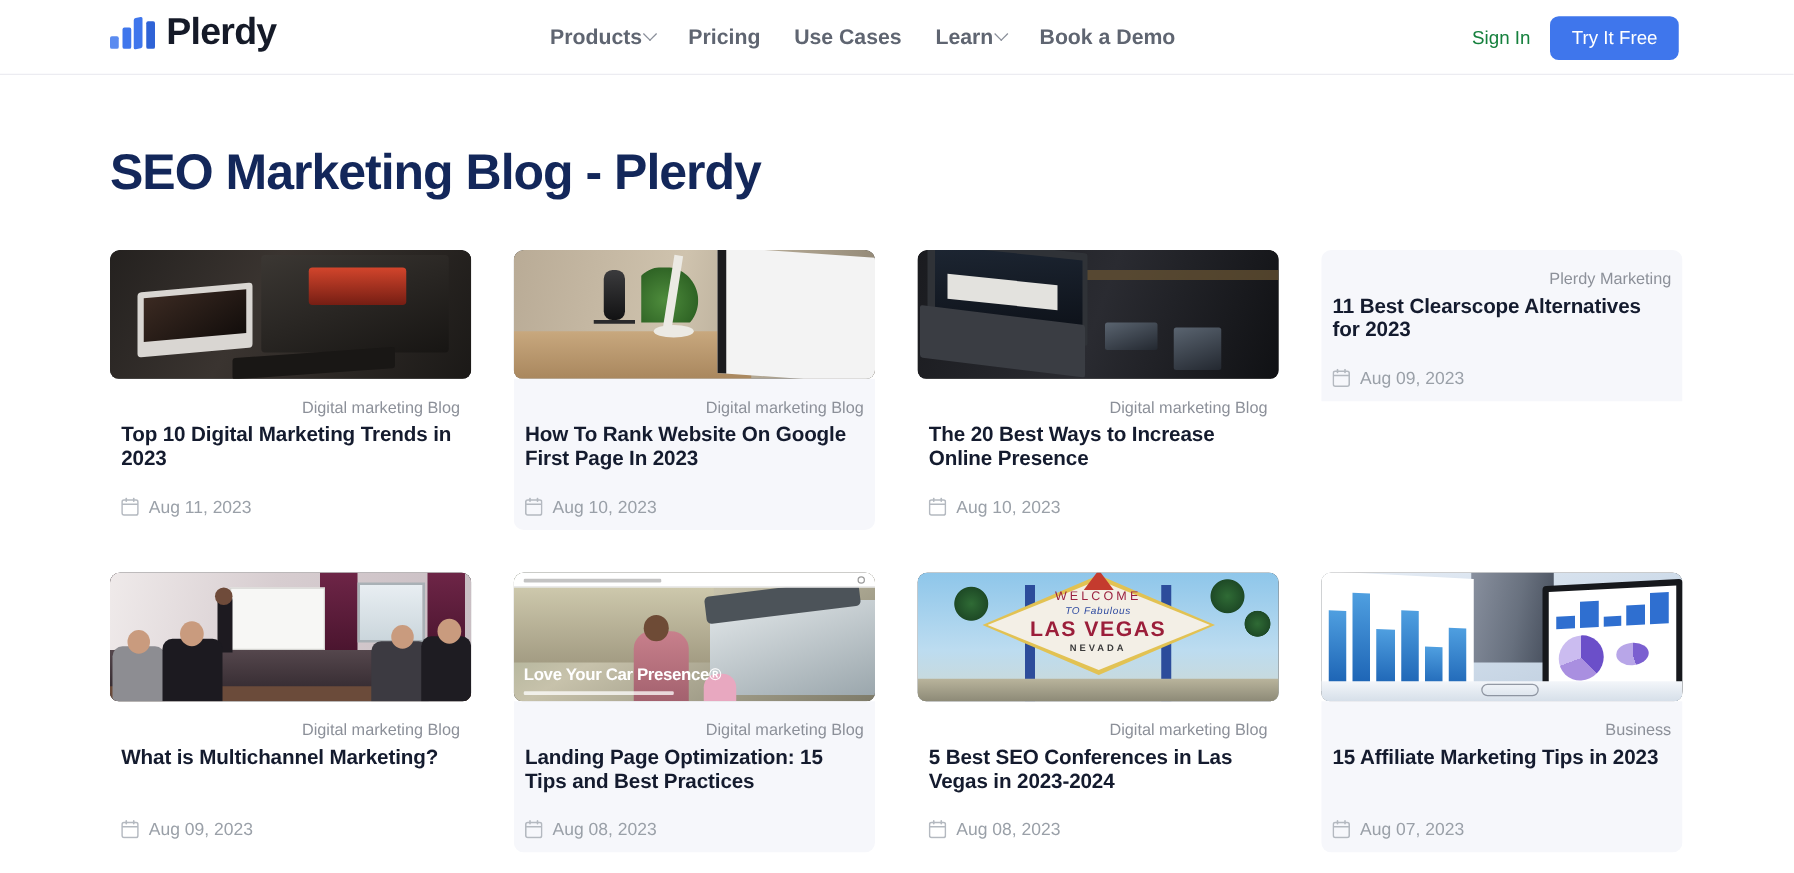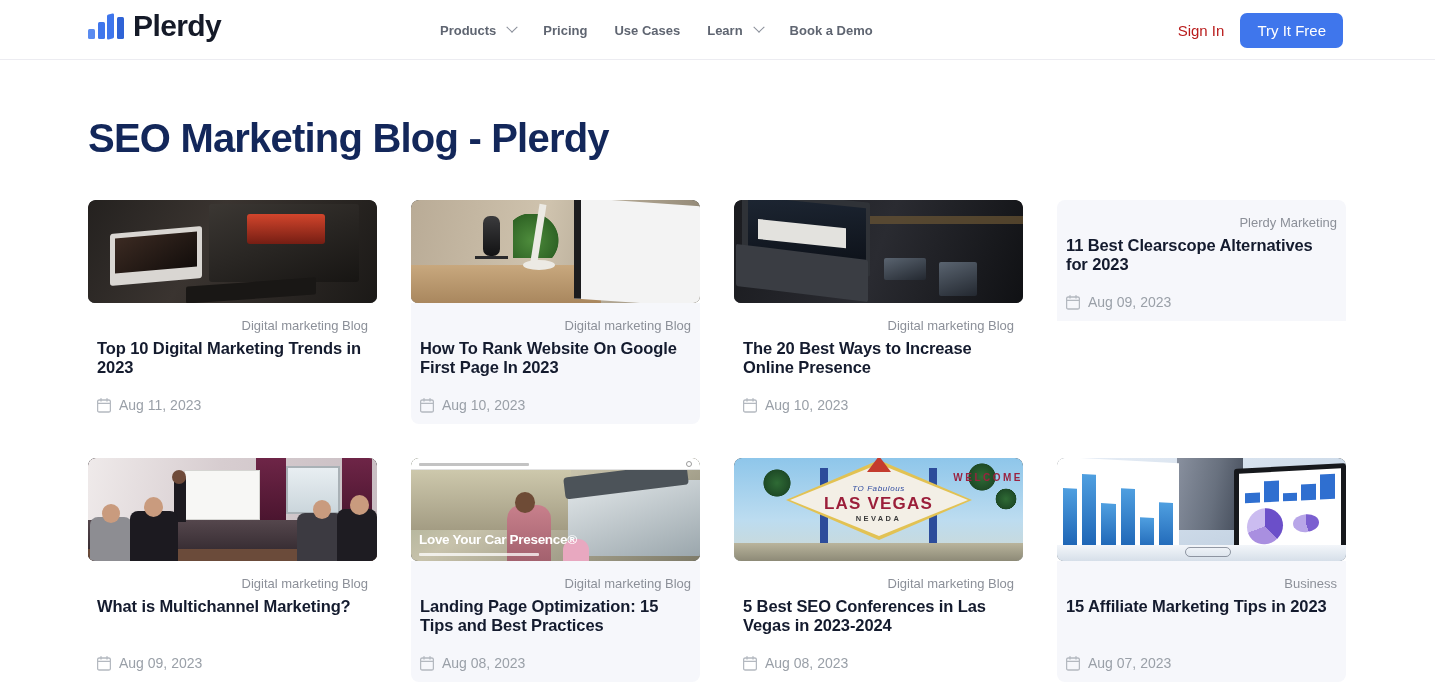--- a/index.html
+++ b/index.html
@@ -68,22 +68,22 @@
     left: 440px;
     top: 0;
     height: 60px;
     display: flex;
     align-items: center;
     gap: 27px;
   }
   .nav-item {
     display: flex;
     align-items: center;
-    gap: 12px;
-    font-size: 13px;
+    gap: 2px;
+    font-size: 17px;
     font-weight: bold;
     color: #5f6571;
     cursor: pointer;
     white-space: nowrap;
   }
   .chev {
     display: inline-block;
     width: 8px;
     height: 8px;
     border-right: 1.8px solid #8a8f9a;
@@ -95,21 +95,21 @@
     position: absolute;
     right: 92px;
     top: 0;
     height: 60px;
     display: flex;
     align-items: center;
     gap: 16px;
   }
   .signin {
     font-size: 15px;
-    color: #b91c1c;
+    color: #15803d;
     cursor: pointer;
   }
   .try-free {
     background: #3f76ec;
     color: #ffffff;
     font-size: 15px;
     font-weight: normal;
     border: none;
     border-radius: 7px;
     padding: 9px 17px;
@@ -414,22 +414,22 @@
     background: #f3efe6;
     clip-path: polygon(50% 0%, 100% 50%, 50% 100%, 0% 50%);
     border: 0;
   }
   .art-vegas .sign-border {
     position: absolute; left: 52px; top: 2px; width: 186px; height: 80px;
     background: #e2c253;
     clip-path: polygon(50% 0%, 100% 50%, 50% 100%, 0% 50%);
   }
   .art-vegas .welcome {
-    position: absolute; left: 0; right: 0; top: 14px; text-align: right;
-    font-size: 10px; font-weight: bold; color: #9b2240; letter-spacing: 2.5px;
+    position: absolute; left: 0; right: 0; top: 14px; text-align: center;
+    font-size: 10px; font-weight: normal; color: #9b2240; letter-spacing: 2.5px;
   }
   .art-vegas .fab {
     position: absolute; left: 0; right: 0; top: 26px; text-align: center;
     font-size: 8px; color: #2e4aa0; font-style: italic; letter-spacing: .6px;
   }
   .art-vegas .lv {
     position: absolute; left: 0; right: 0; top: 36px; text-align: center;
     font-size: 17px; font-weight: bold; color: #9b1e3a; letter-spacing: 1.2px;
   }
   .art-vegas .nev {

